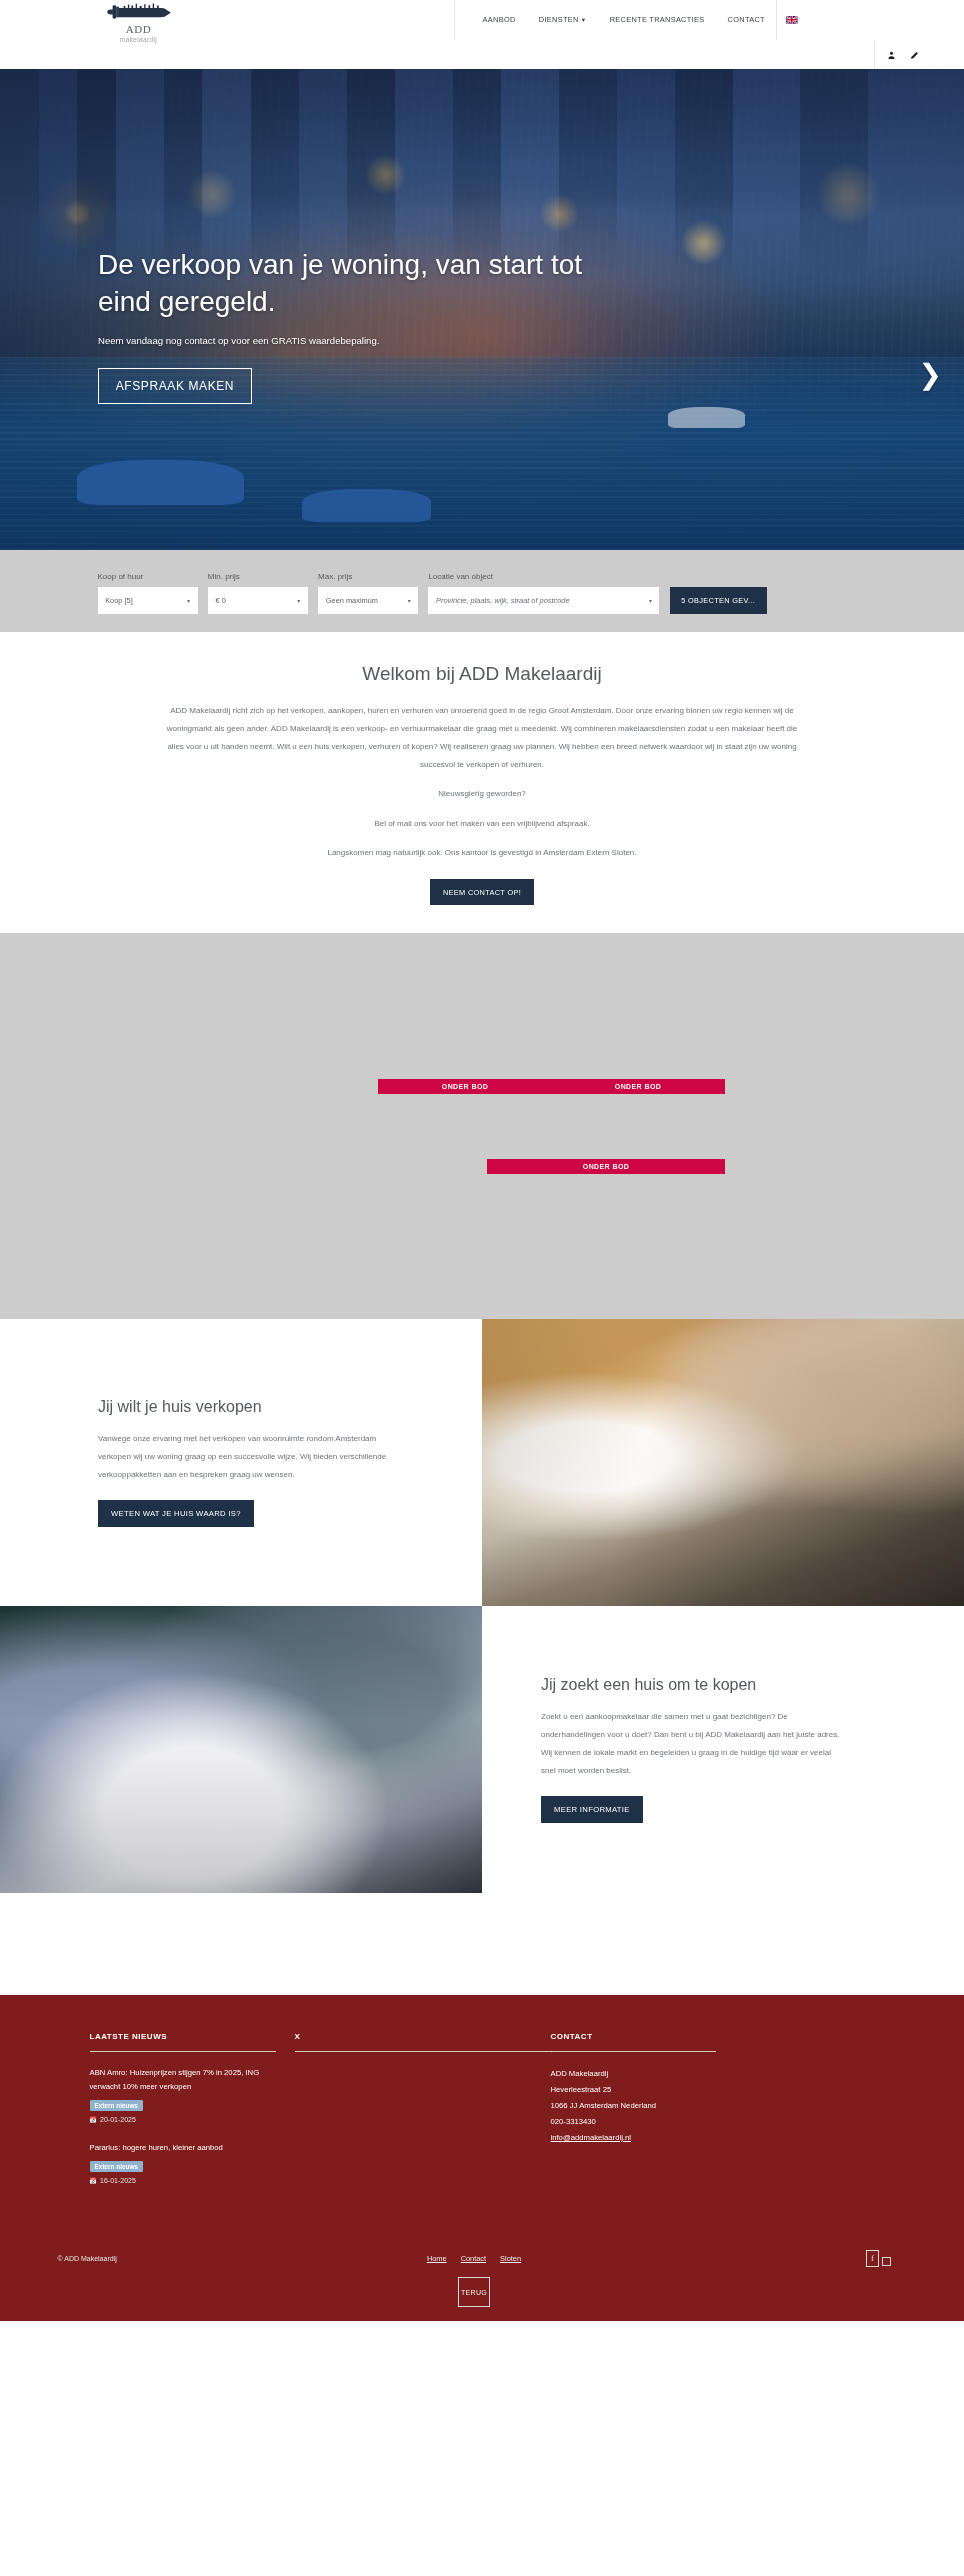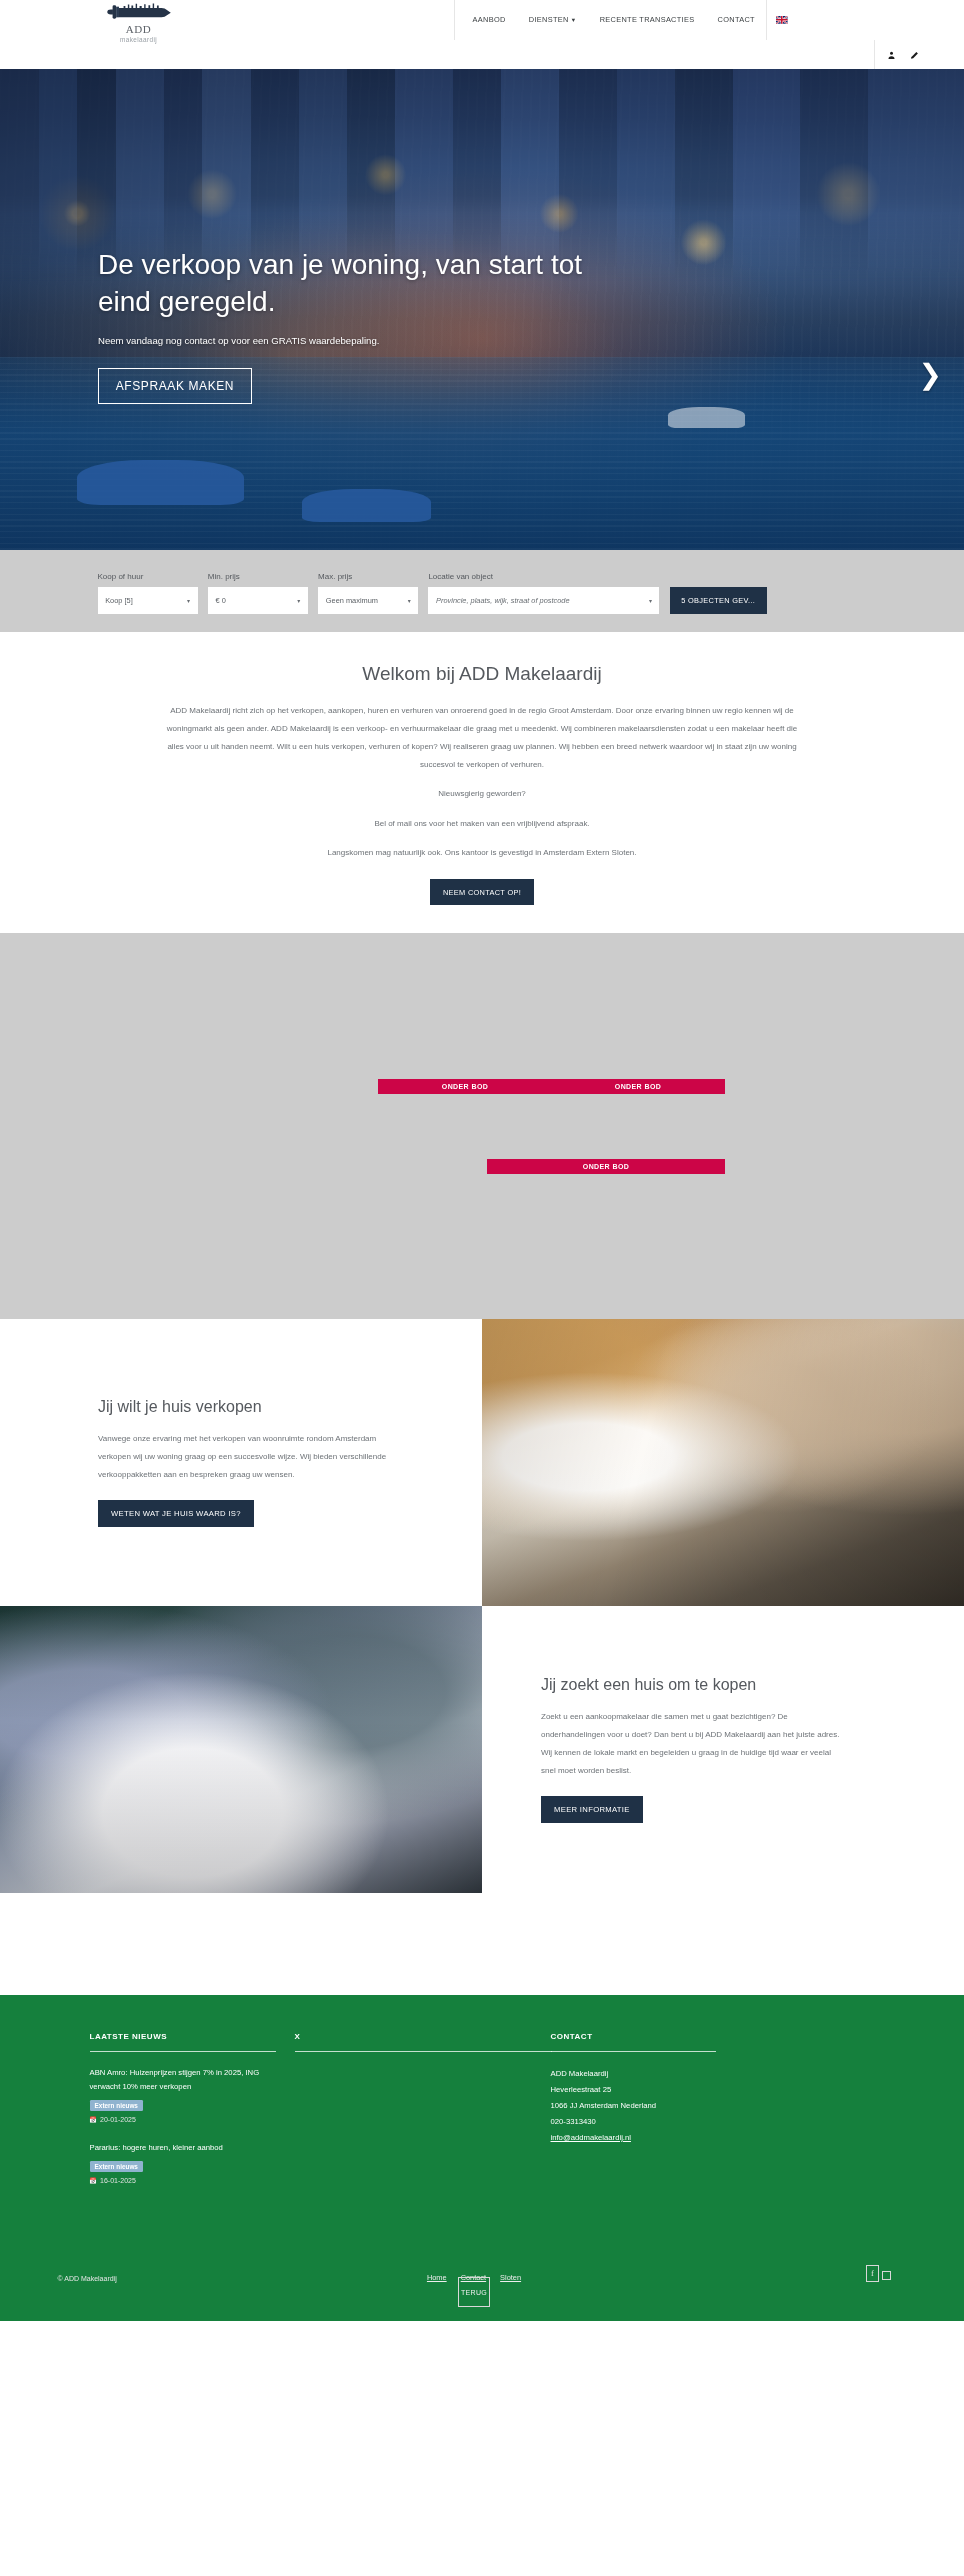--- a/index.html
+++ b/index.html
@@ -48,21 +48,21 @@
 
   .nav-area {
     position: absolute;
     left: 454px;
     top: 0;
     height: 40px;
     display: flex;
     align-items: center;
     gap: 0;
     border-left: 0.6px solid #e6e6e6;
-    padding-left: 6px;
+    padding-left: 16px;
   }
   .nav-item {
     font-size: 7.4px;
     letter-spacing: 0.3px;
     color: #3c4043;
     padding: 0 11.6px;
     line-height: 40px;
     text-decoration: none;
     white-space: nowrap;
     cursor: pointer;
@@ -380,21 +380,21 @@
   .img-signing::after {
     content: "";
     position: absolute;
     inset: 0;
     background: linear-gradient(180deg, rgba(0,0,0,0.10) 0%, transparent 40%, rgba(0,0,0,0.20) 100%);
   }
   .white-gap { background: #fff; height: 102px; }
 
   
   .footer {
-    background: #15803d;
+    background: #7f1d1d;
     color: #fff;
     padding: 37px 16px 0 0;
   }
   .footer-inner {
     width: 769px;
     margin: 0 auto;
     display: flex;
   }
   .fcol { }
   .fcol.news { width: 186px; margin-right: 19px; }
@@ -443,23 +443,23 @@
   .contact-line a { color: #fff; text-decoration: underline; }
 
   .footer-bottom {
     margin-top: 36px;
     padding: 10.3px 0 0 0;
     position: relative;
     height: 84px;
   }
   .fb-inner {
     width: 833px;
-    margin: 12px auto;
-    display: flex;
-    align-items: flex-end;
+    margin: 0 auto;
+    display: flex;
+    align-items: center;
     position: relative;
     height: 22px;
   }
   .copyright { font-size: 7px; color: #e6e6e6; }
   .fb-links {
     position: absolute;
     left: 50%;
     transform: translateX(-50%);
     display: flex;
     gap: 14px;

